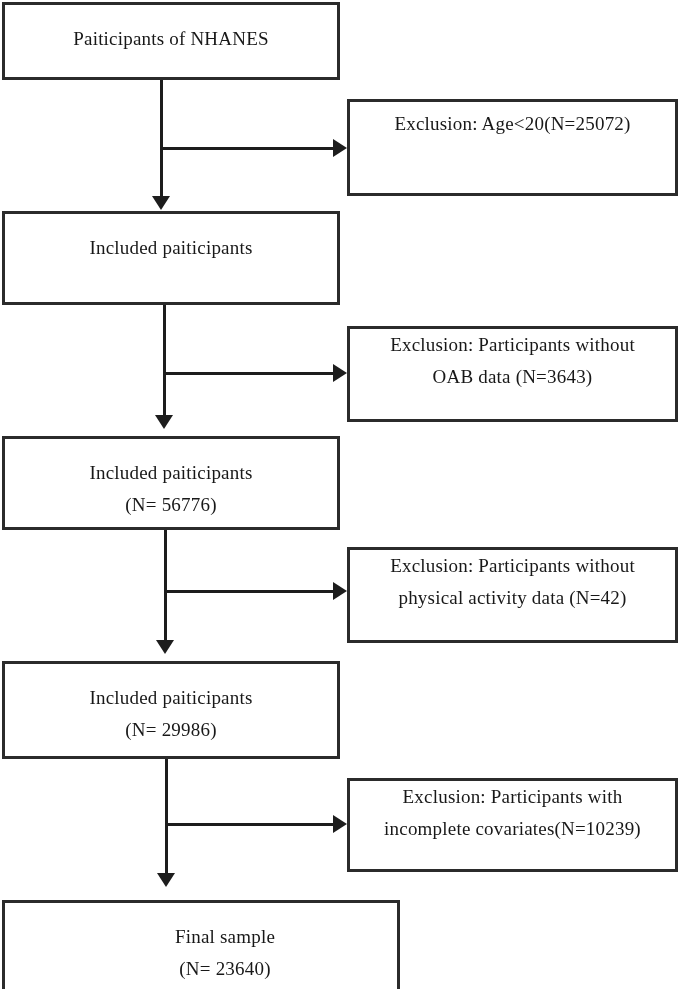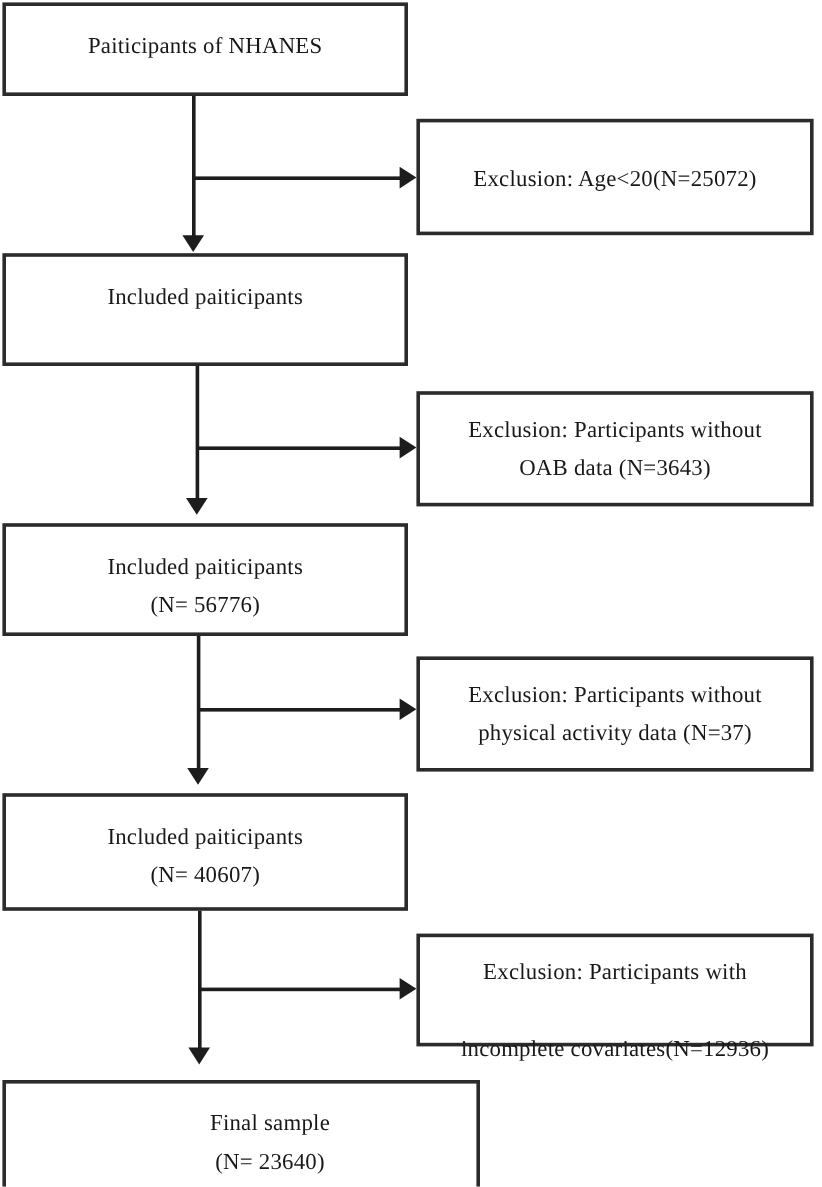--- a/index.html
+++ b/index.html
@@ -37,24 +37,23 @@
     color: #181818;
   }
   
   .node.left {
     justify-content: flex-start;
     padding-top: 18px;
   }
   
   .node.right {
     justify-content: flex-start;
-    padding-top: 14px;
   }
   .node.right.single {
-    padding-top: 32px;
+    padding-top: 6px;
   }
 
   
   .vline {
     position: absolute;
     width: 3px;
     background: #1d1d1d;
   }
   .hline {
     position: absolute;
@@ -115,36 +114,36 @@
     <span class="line">(N= 56776)</span>
   </div>
 
   <div class="vline" style="left:164px; top:530px; height:116px;"></div>
   <div class="arrow-down" style="left:156px; top:640px;"></div>
   <div class="hline" style="left:165px; top:590px; width:171px;"></div>
   <div class="arrow-right" style="left:333px; top:582px;"></div>
 
   <div class="node right" style="left:347px; top:547px; width:331px; height:96px;">
     <span class="line">Exclusion: Participants without</span>
-    <span class="line">physical activity data (N=37)</span>
+    <span class="line">physical activity data (N=42)</span>
   </div>
 
   <div class="node left" style="left:2px; top:661px; width:338px; height:98px;">
     <span class="line">Included paiticipants</span>
-    <span class="line">(N= 40607)</span>
+    <span class="line">(N= 29986)</span>
   </div>
 
   <div class="vline" style="left:165px; top:759px; height:120px;"></div>
   <div class="arrow-down" style="left:157px; top:873px;"></div>
   <div class="hline" style="left:166px; top:823px; width:170px;"></div>
   <div class="arrow-right" style="left:333px; top:815px;"></div>
 
-  <div class="node right" style="left:347px; top:778px; width:331px; height:94px;gap:32px;">
+  <div class="node right" style="left:347px; top:778px; width:331px; height:94px;">
     <span class="line">Exclusion: Participants with</span>
-    <span class="line">incomplete covariates(N=12936)</span>
+    <span class="line">incomplete covariates(N=10239)</span>
   </div>
 
   <div class="node left" style="left:2px; top:900px; width:398px; height:96px;padding-left:48px;">
     <span class="line">Final sample</span>
     <span class="line">(N= 23640)</span>
   </div>
 
 </div>
 
 </body></html>

